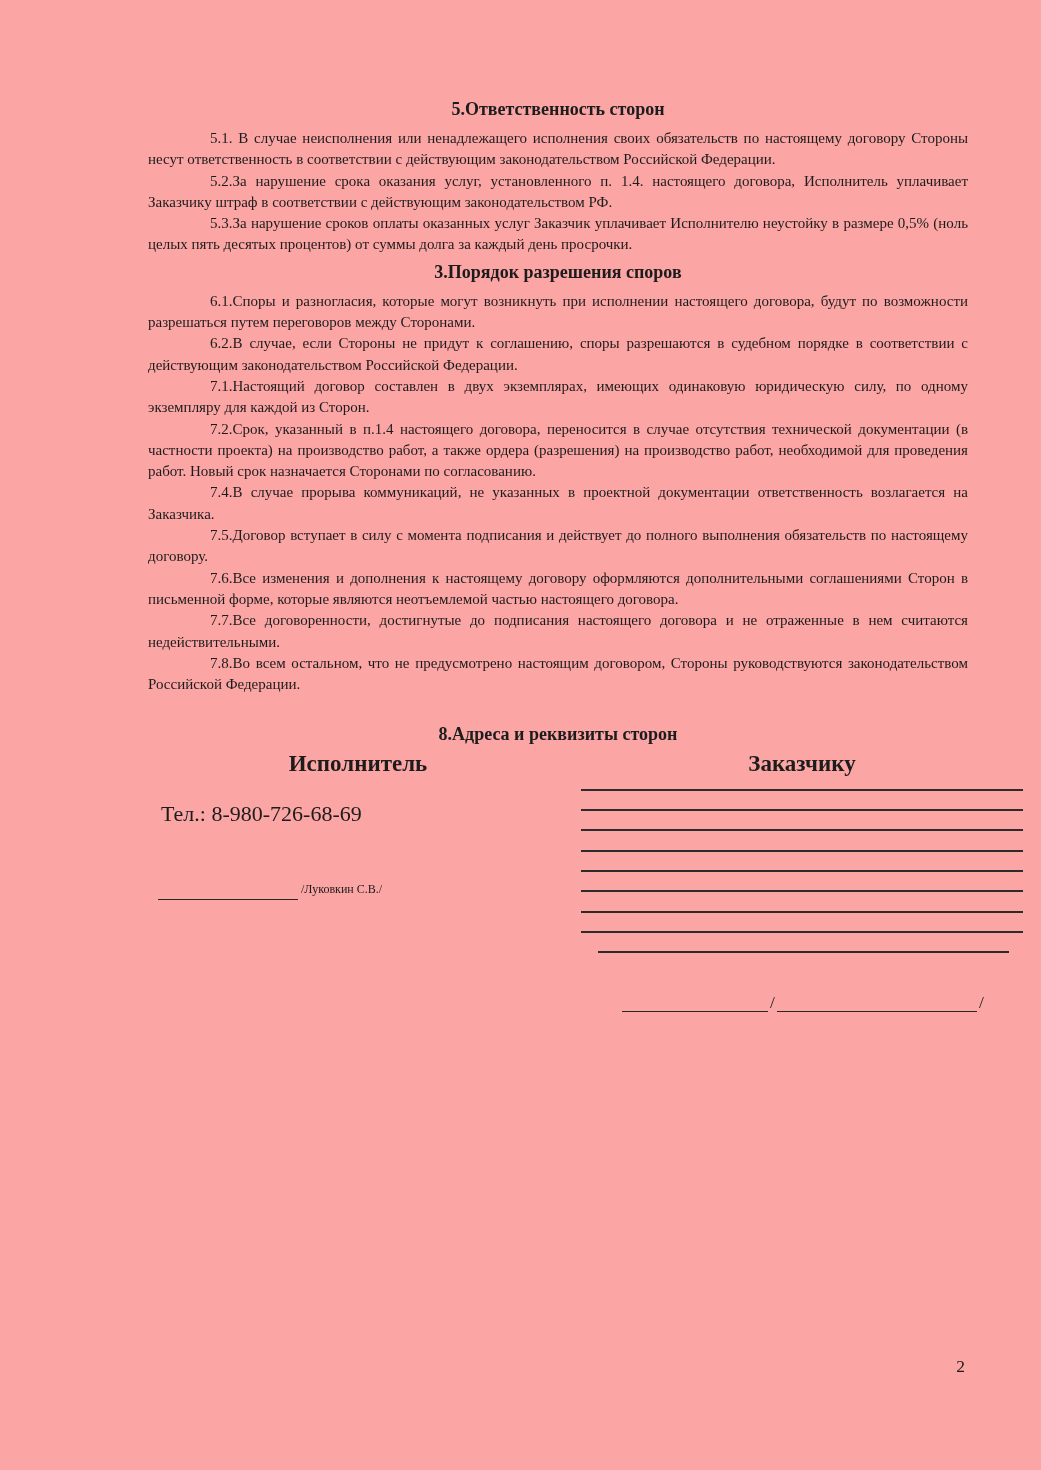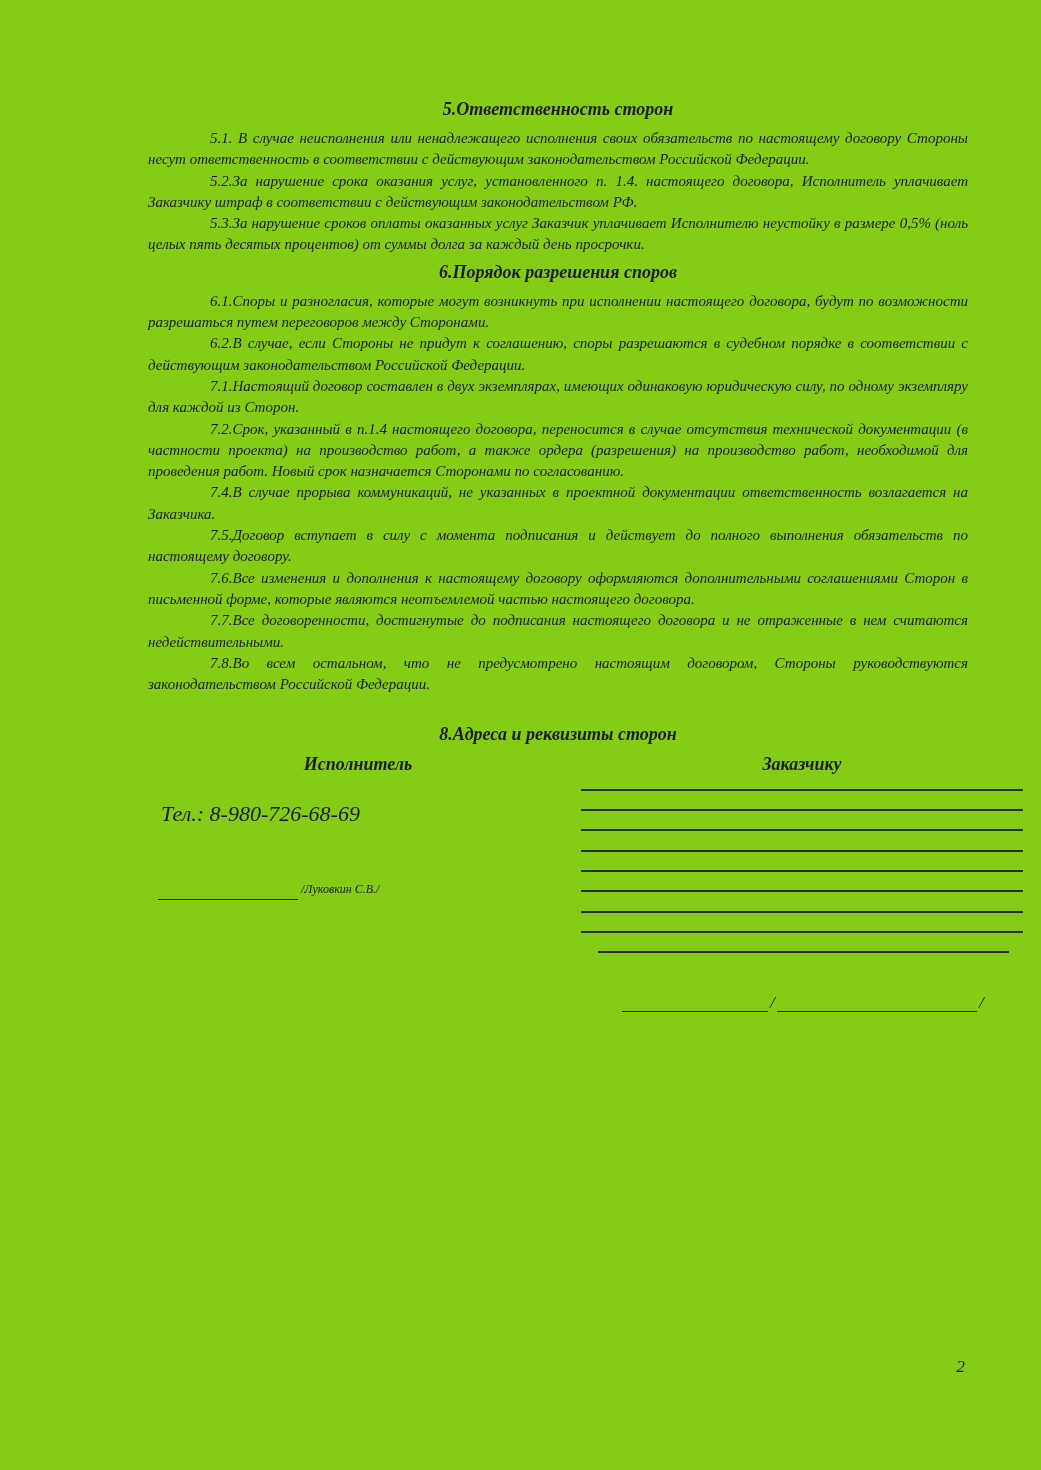--- a/index.html
+++ b/index.html
@@ -1,45 +1,44 @@
 <!DOCTYPE html>
 <html lang="ru"><head>
 <meta charset="utf-8">
 <style>
   * { margin:0; padding:0; box-sizing:border-box; }
   html, body { background:#ffffff; }
   .page {
     position:relative;
     width:1041px; height:1470px;
-    background:#84cc16;
+    background:#fca5a5;
     font-family:"Liberation Serif", serif;
     color:#1c1c1c;
     overflow:hidden;
-    font-style:italic;
   }
   .content { padding:93px 73px 0 148px; }
   .sec-title {
     font-size:18px; font-weight:700;
     text-align:center; line-height:22px;
     margin:5px 0 8px 0;
   }
   .para {
     font-size:15px; line-height:21.3px;
     text-align:justify; text-indent:62px;
   }
   .req-title { margin-top:28px; margin-bottom:8px; }
   .req-cols {
     display:flex;
     padding-left:148px; padding-right:18px;
     margin-top:2px;
   }
   .col-left { width:420px; }
   .col-right { width:442px; margin-left:auto; }
   .col-header {
-    font-size:18px; font-weight:700; text-align:center; line-height:22px;
+    font-size:23px; font-weight:700; text-align:center; line-height:22px;
   }
   .phone { margin-top:28px; padding-left:13px; font-size:22px; line-height:22px; }
   .sig-row { margin-top:53px; padding-left:10px; display:flex; align-items:flex-end; font-size:12px; }
   .sig-line { display:inline-block; border-bottom:1.6px solid #262626; height:15px; }
   .sig-line.executor { width:140px; }
   .sig-name { margin-left:3px; line-height:22px; }
   .blank-lines { margin-top:-5px; }
   .blank-line { height:20.3px; border-bottom:2px solid #2b2b2b; }
   .blank-line.short { margin-left:17px; margin-right:14px; }
   .sig-row2 { margin-top:40px; padding-left:41px; display:flex; align-items:flex-end; font-size:17.5px; }
@@ -53,21 +52,21 @@
 
 <div class="page">
 
   <div class="content">
 
     <h2 class="sec-title">5.Ответственность сторон</h2>
     <p class="para">5.1. В случае неисполнения или ненадлежащего исполнения своих обязательств по настоящему договору Стороны несут ответственность в соответствии с действующим законодательством Российской Федерации.</p>
     <p class="para">5.2.За нарушение срока оказания услуг, установленного п. 1.4. настоящего договора, Исполнитель уплачивает Заказчику штраф в соответствии с действующим законодательством РФ.</p>
     <p class="para">5.3.За нарушение сроков оплаты оказанных услуг Заказчик уплачивает Исполнителю неустойку в размере 0,5% (ноль целых пять десятых процентов) от суммы долга за каждый день просрочки.</p>
 
-    <h2 class="sec-title">6.Порядок разрешения споров</h2>
+    <h2 class="sec-title">3.Порядок разрешения споров</h2>
     <p class="para">6.1.Споры и разногласия, которые могут возникнуть при исполнении настоящего договора, будут по возможности разрешаться путем переговоров между Сторонами.</p>
     <p class="para">6.2.В случае, если Стороны не придут к соглашению, споры разрешаются в судебном порядке в соответствии с действующим законодательством Российской Федерации.</p>
 
     <p class="para">7.1.Настоящий договор составлен в двух экземплярах, имеющих одинаковую юридическую силу, по одному экземпляру для каждой из Сторон.</p>
     <p class="para">7.2.Срок, указанный в п.1.4 настоящего договора, переносится в случае отсутствия технической документации (в частности проекта) на производство работ, а также ордера (разрешения) на производство работ, необходимой для проведения работ. Новый срок назначается Сторонами по согласованию.</p>
     <p class="para">7.4.В случае прорыва коммуникаций, не указанных в проектной документации ответственность возлагается на Заказчика.</p>
     <p class="para">7.5.Договор вступает в силу с момента подписания и действует до полного выполнения обязательств по настоящему договору.</p>
     <p class="para">7.6.Все изменения и дополнения к настоящему договору оформляются дополнительными соглашениями Сторон в письменной форме, которые являются неотъемлемой частью настоящего договора.</p>
     <p class="para">7.7.Все договоренности, достигнутые до подписания настоящего договора и не отраженные в нем считаются недействительными.</p>
     <p class="para">7.8.Во всем остальном, что не предусмотрено настоящим договором, Стороны руководствуются законодательством Российской Федерации.</p>

